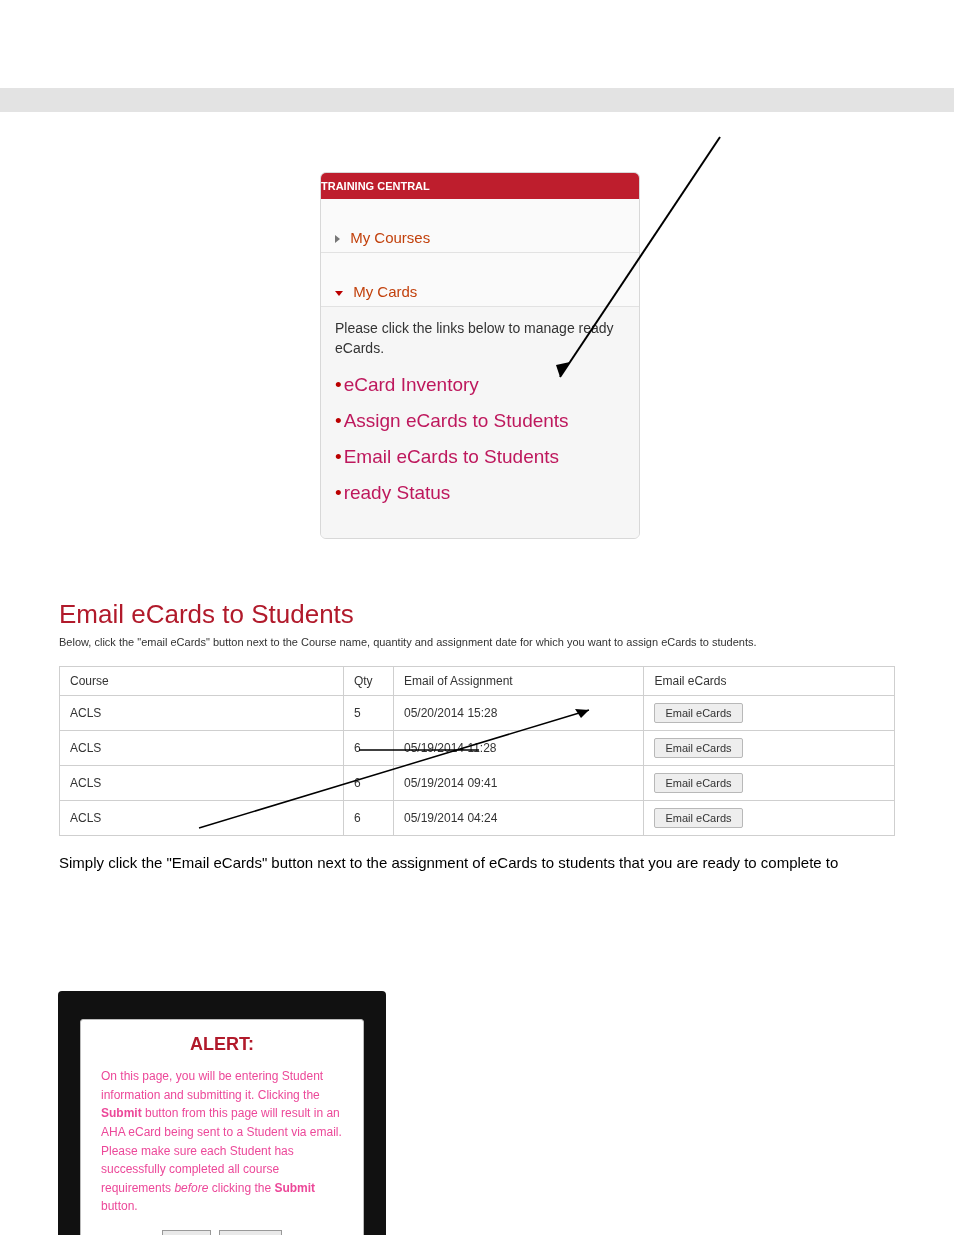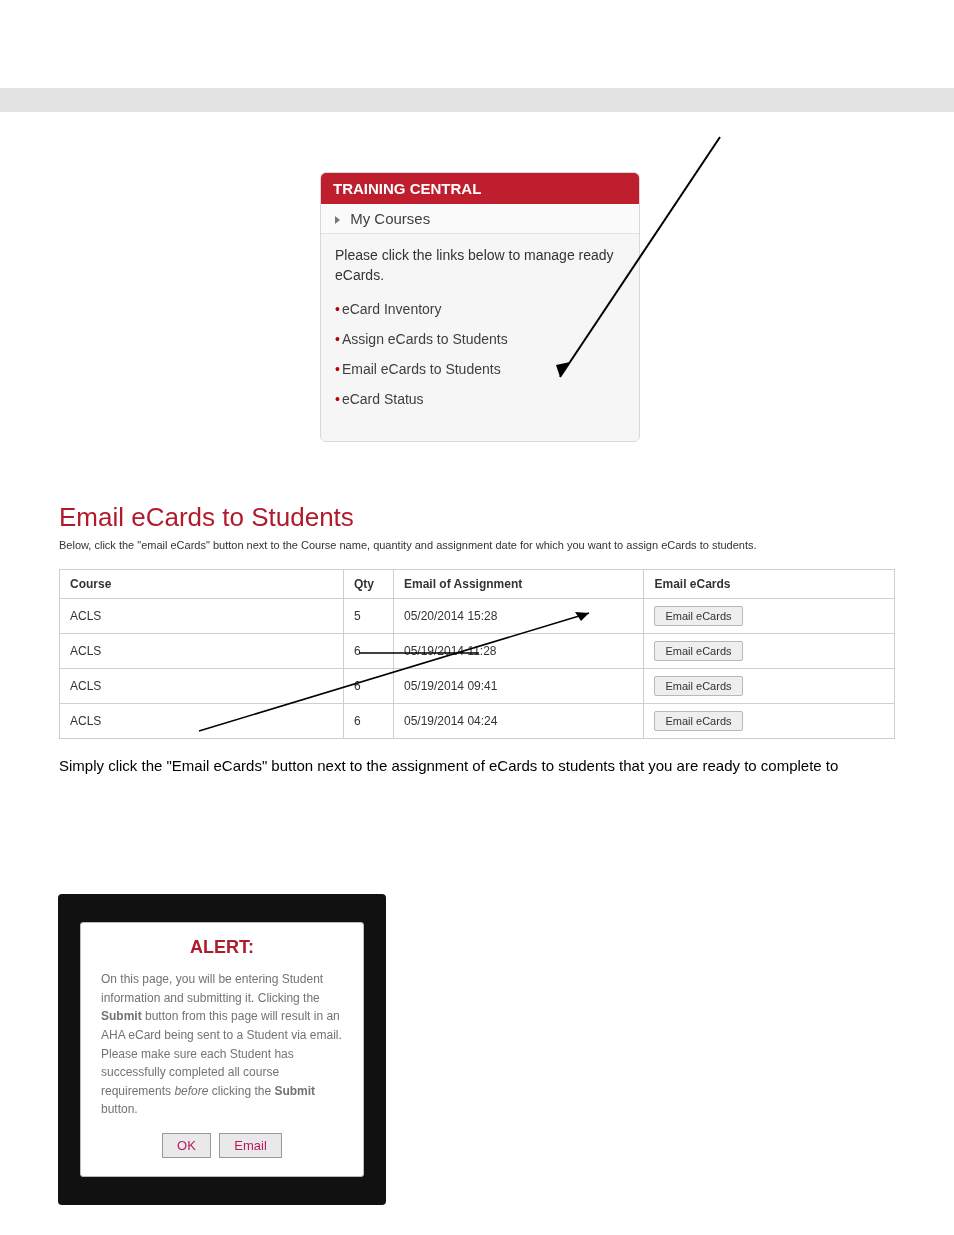--- a/index.html
+++ b/index.html
@@ -26,29 +26,30 @@
   }
   .sidebar {
     border: 1px solid #d8d8d8;
     border-radius: 6px;
     overflow: hidden;
     background: #fafafa;
   }
   .sb-header {
     background: #be1e2d;
     color: #fff;
-    padding: 7px 12px;
-    font-size: 15px;
+    padding: 7px 0;
+    font-size: 11px;
     font-weight: bold;
   }
   .sb-row {
     padding: 6px 14px;
     font-size: 15px;
-    color: #404040;
+    color: #c2410c;
     border-bottom: 1px solid #e2e2e2;
+    margin-top: 24px;
   }
   .sb-row .tri {
     display: inline-block;
     width: 0; height: 0;
     margin-right: 6px;
     vertical-align: middle;
   }
   .tri-right {
     border-top: 4px solid transparent;
     border-bottom: 4px solid transparent;
@@ -60,22 +61,22 @@
     border-top: 5px solid #b00;
   }
   .sb-body {
     padding: 12px 14px 20px;
     font-size: 14px;
     color: #333;
     background: #f6f6f6;
   }
   .sb-body p { margin: 0 0 16px; line-height: 1.4; }
   .sb-link {
-    color: #404040;
-    font-size: 14px;
+    color: #be185d;
+    font-size: 19px;
     margin: 14px 0;
   }
   .sb-link::before {
     content: "•";
     color: #b00;
     margin-right: 2px;
   }
 
   
   .arrow-overlay {
@@ -104,21 +105,21 @@
     width: 100%;
     border-collapse: collapse;
     font-size: 12px;
   }
   table.grid th, table.grid td {
     border: 1px solid #cfcfcf;
     padding: 7px 10px;
     text-align: left;
     vertical-align: middle;
   }
-  table.grid th { font-weight: bold; background: #fff; }
+  table.grid th { font-weight: normal; background: #fff; }
   .btn-small {
     display: inline-block;
     background: #eee;
     border: 1px solid #b8b8b8;
     padding: 3px 10px;
     font-size: 11px;
     color: #333;
     border-radius: 2px;
   }
   td.btn-cell { text-align: center; }
@@ -151,21 +152,21 @@
     text-align: center;
   }
   .alert-title {
     color: #b11a2b;
     font-weight: bold;
     font-size: 18px;
     margin: 0 0 12px;
   }
   .alert-body {
     font-size: 12px;
-    color: #737373;
+    color: #ec4899;
     text-align: left;
     line-height: 1.55;
     margin-bottom: 14px;
   }
   .alert-btns { text-align: center; }
   .alert-btn {
     display: inline-block;
     background: #e9e9e9;
     border: 1px solid #999;
     padding: 4px 14px;
@@ -180,26 +181,30 @@
 <div class="page">
   <div class="grey-band"></div>
 
   <div class="sidebar-wrap">
     <div class="sidebar">
       <div class="sb-header">TRAINING CENTRAL</div>
       <div class="sb-row">
         <span class="tri tri-right"></span>
         <span>My Courses</span>
       </div>
+      <div class="sb-row">
+        <span class="tri tri-down"></span>
+        <span>My Cards</span>
+      </div>
       <div class="sb-body">
         <p>Please click the links below to manage ready eCards.</p>
         <div class="sb-link">eCard Inventory</div>
         <div class="sb-link">Assign eCards to Students</div>
         <div class="sb-link">Email eCards to Students</div>
-        <div class="sb-link">eCard Status</div>
+        <div class="sb-link">ready Status</div>
       </div>
     </div>
     <svg class="arrow-overlay" style="left:210px; top:-40px;" width="200" height="260">
       <line x1="190" y1="5" x2="30" y2="245" stroke="#000" stroke-width="2"></line>
       <polygon points="30,245 40,230 26,233" fill="#000"></polygon>
     </svg>
   </div>
 
   <div class="section">
     <h2 class="sec-title">Email eCards to Students</h2>

